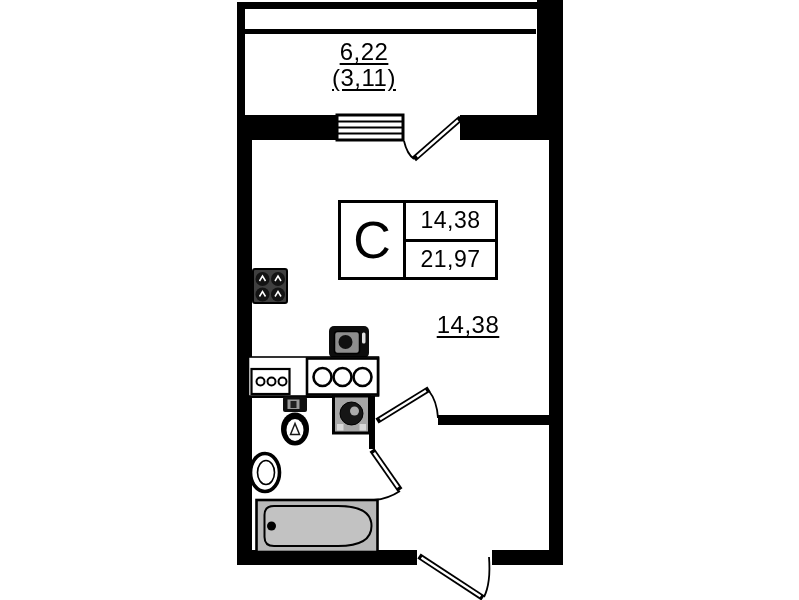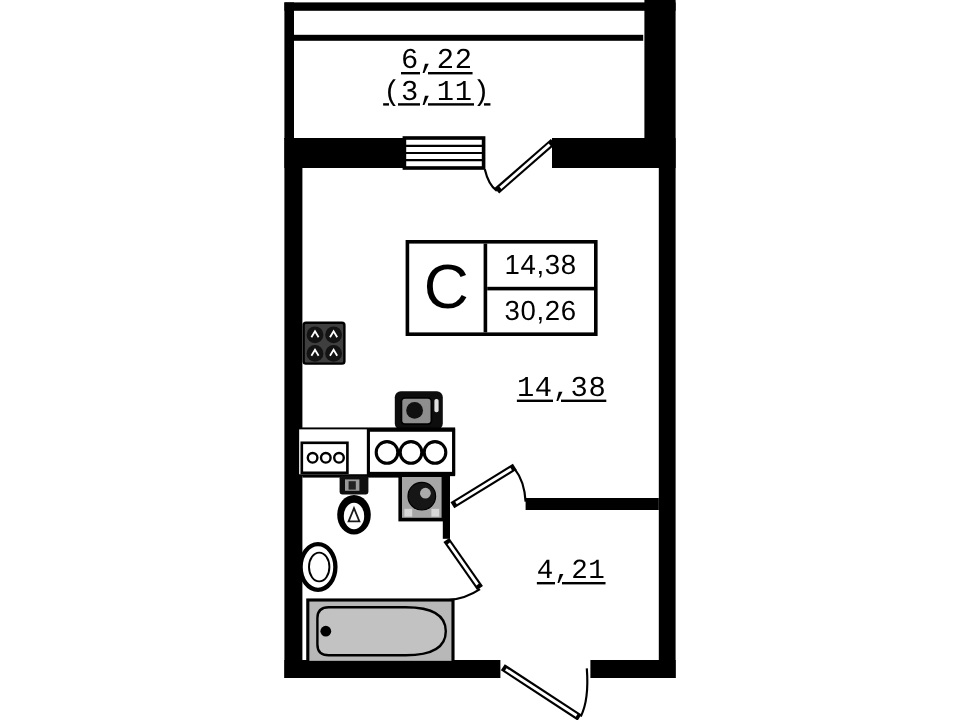--- a/index.html
+++ b/index.html
@@ -2,21 +2,21 @@
 <html><head>
 <meta charset="utf-8">
 <style>
   html,body{margin:0;padding:0;background:#ffffff;}
   .page{position:relative;width:799px;height:600px;background:#fff;overflow:hidden;
         font-family:"Liberation Sans",sans-serif;color:#000;}
   .plan-svg{position:absolute;left:0;top:0;}
   .wall{fill:#000;}
   .area-label{position:absolute;text-align:center;font-size:24px;font-weight:400;
               text-decoration:underline;text-underline-offset:3px;letter-spacing:.5px;
-              white-space:nowrap;font-family:Liberation Mono, monospace;}
+              white-space:nowrap;}
   .lbl-balcony{left:314px;top:38px;width:100px;}
   .lbl-balcony2{left:314px;top:64px;width:100px;}
   .lbl-room{left:418px;top:311px;width:100px;}
   .lbl-bath{left:280px;top:463px;width:100px;font-size:23px;}
   .lbl-hall{left:426px;top:463px;width:100px;font-size:23px;}
   .info-table{position:absolute;left:338px;top:200px;width:160px;height:80px;
               border:3px solid #000;box-sizing:border-box;display:flex;background:#fff;}
   .info-table .type{width:62px;border-right:3px solid #000;display:flex;align-items:center;
                     justify-content:center;font-size:52px;line-height:1;}
   .info-table .rows{flex:1;display:flex;flex-direction:column;}
@@ -138,23 +138,22 @@
       <rect x="256.5" y="500" width="121" height="52" fill="#b8b8b8" stroke="#000" stroke-width="2.6"></rect>
       <path d="M274,506 L338,506 Q371.5,506 371.5,526 Q371.5,546 338,546 L274,546
                Q264.5,546 264.5,537 L264.5,515 Q264.5,506 274,506 Z" fill="#c2c2c2" stroke="#000" stroke-width="2"></path>
       <circle cx="271.5" cy="526" r="4.5" fill="#000"></circle>
     </g>
   </svg>
 
   <div class="area-label lbl-balcony">6,22</div>
   <div class="area-label lbl-balcony2">(3,11)</div>
   <div class="area-label lbl-room">14,38</div>
-  <div class="area-label lbl-hall">4,21</div>
 
   <div class="info-table">
     <div class="type">С</div>
     <div class="rows">
       <div class="row">14,38</div>
-      <div class="row">30,26</div>
+      <div class="row">21,97</div>
     </div>
   </div>
 
 </div>
 
 </body></html>

